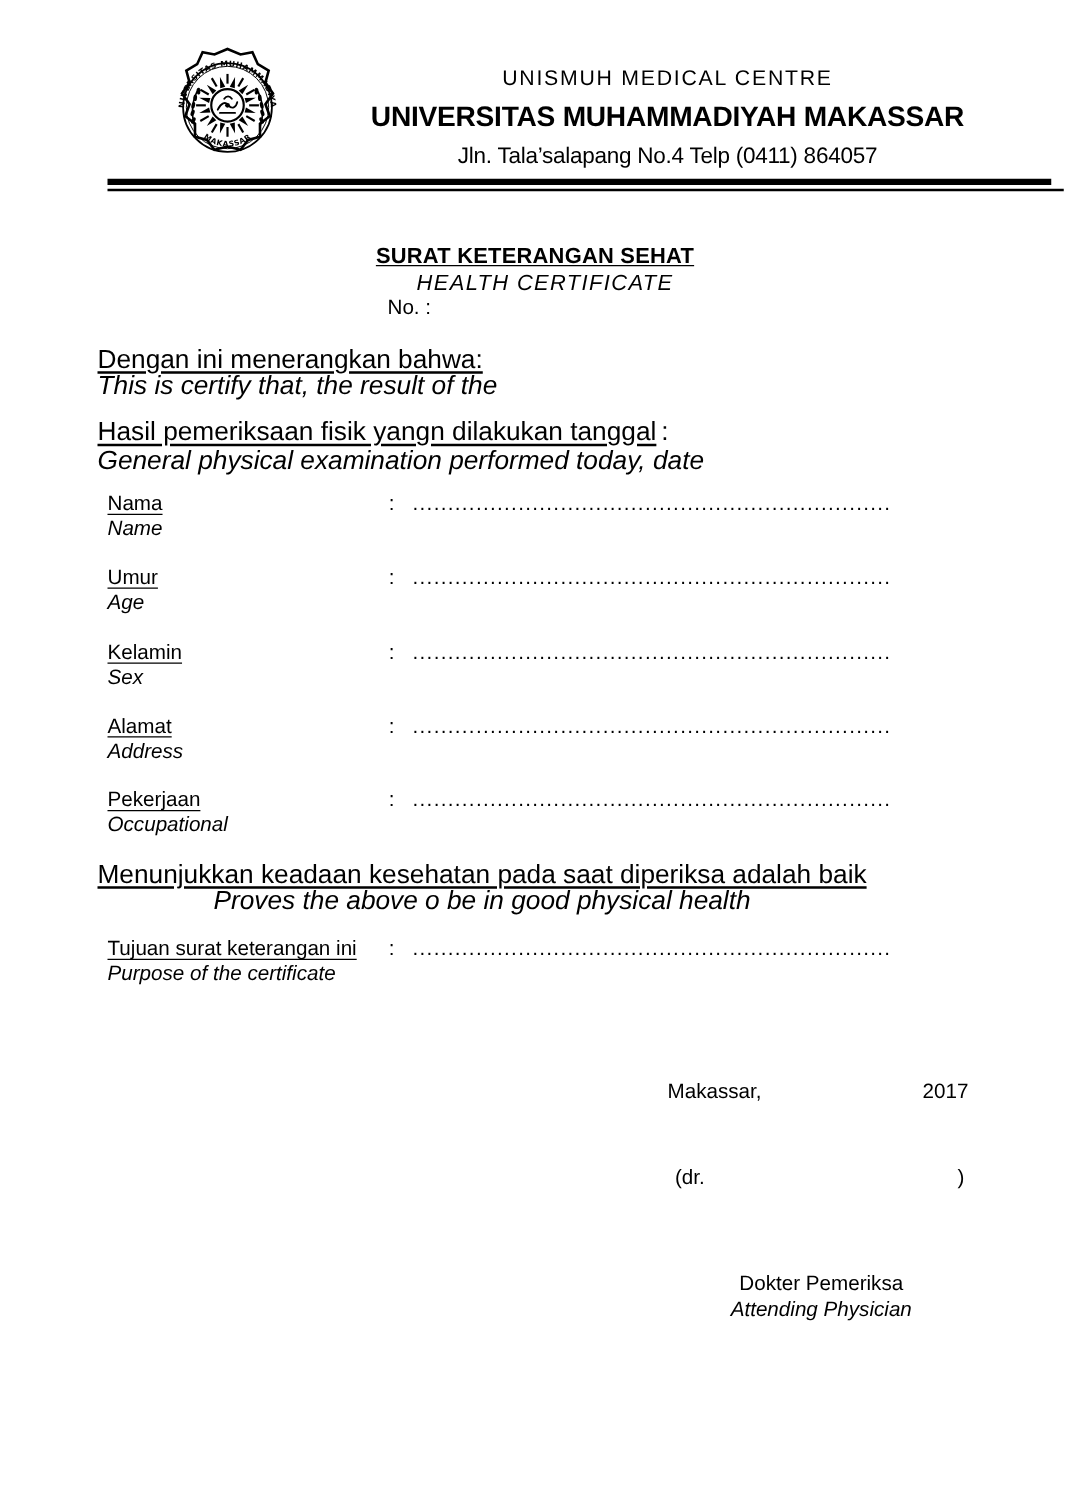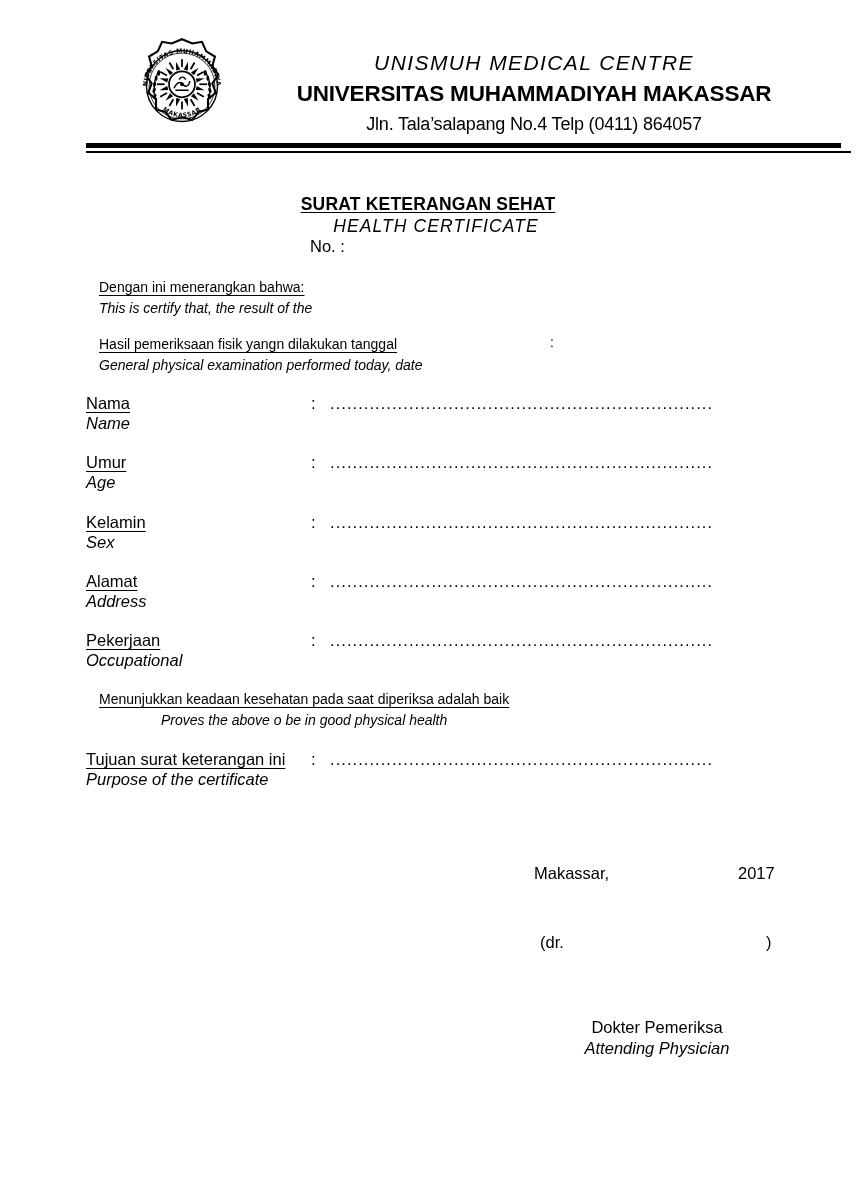--- a/index.html
+++ b/index.html
@@ -40,22 +40,21 @@
     height: 104px;
   }
   .head-text {
     position: absolute;
     left: 234px;
     top: 48px;
     width: 600px;
     text-align: center;
   }
   .head-line1 {
-    font-size: 21px;
-    font-style: italic;
+    font-size: 17px;
     letter-spacing: 1.4px;
     line-height: 30px;
     white-space: nowrap;
   }
   .head-line2 {
     font-size: 22.5px;
     font-weight: bold;
     letter-spacing: -0.2px;
     line-height: 32px;
     white-space: nowrap;
@@ -111,22 +110,22 @@
     position: absolute;
     left: 310px;
     top: 236px;
     font-size: 16.5px;
     line-height: 20px;
   }
 
   
   .body-block {
     position: absolute;
-    left: 99px;
-    font-size: 14px;
+    left: 78px;
+    font-size: 21px;
   }
   .line-id {
     line-height: 21px;
     white-space: nowrap;
     text-decoration: underline;
     text-underline-offset: 2.5px;
   }
   .line-en {
     line-height: 21px;
     white-space: nowrap;

